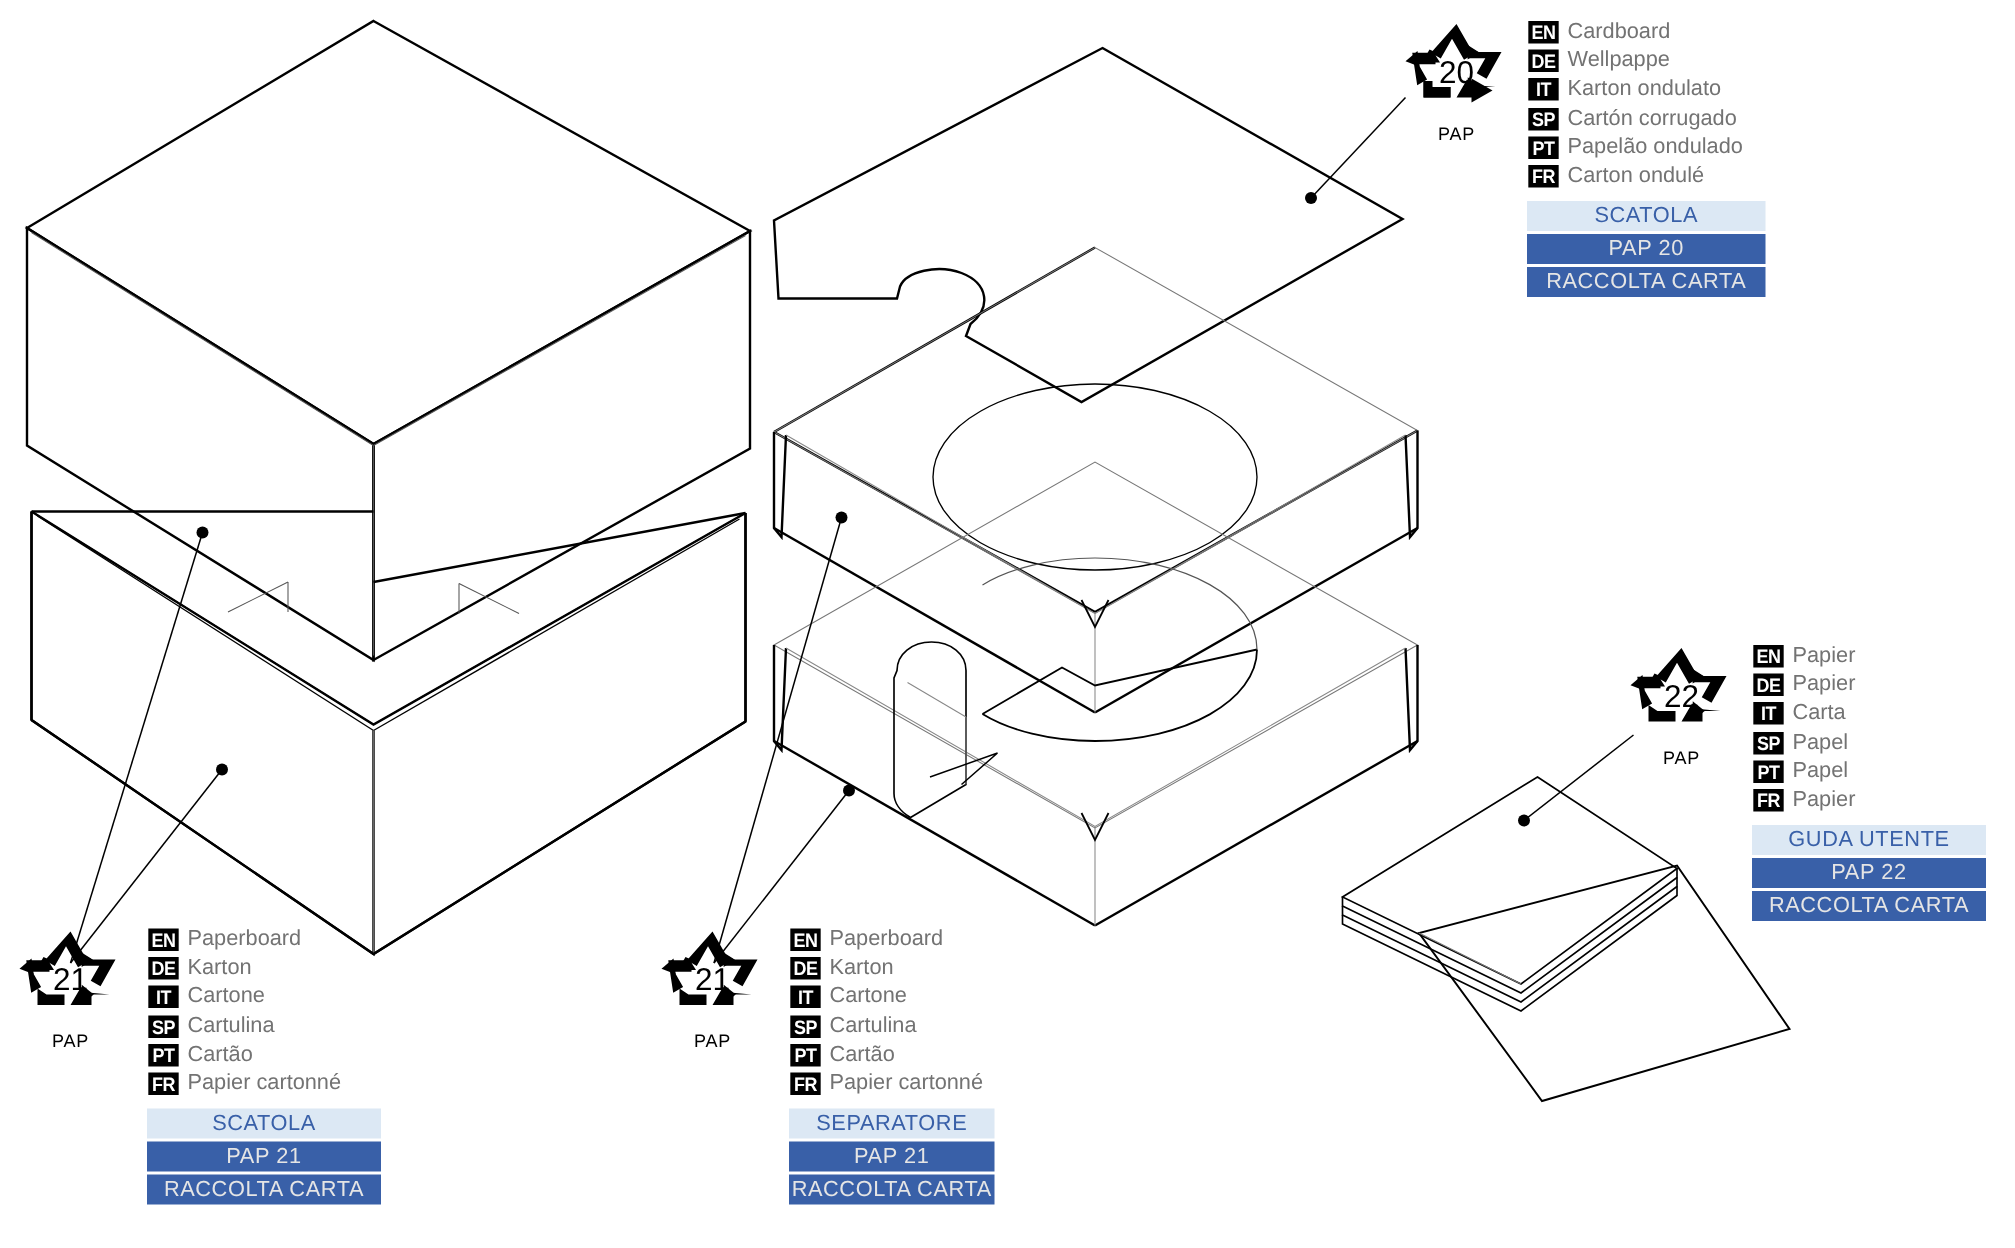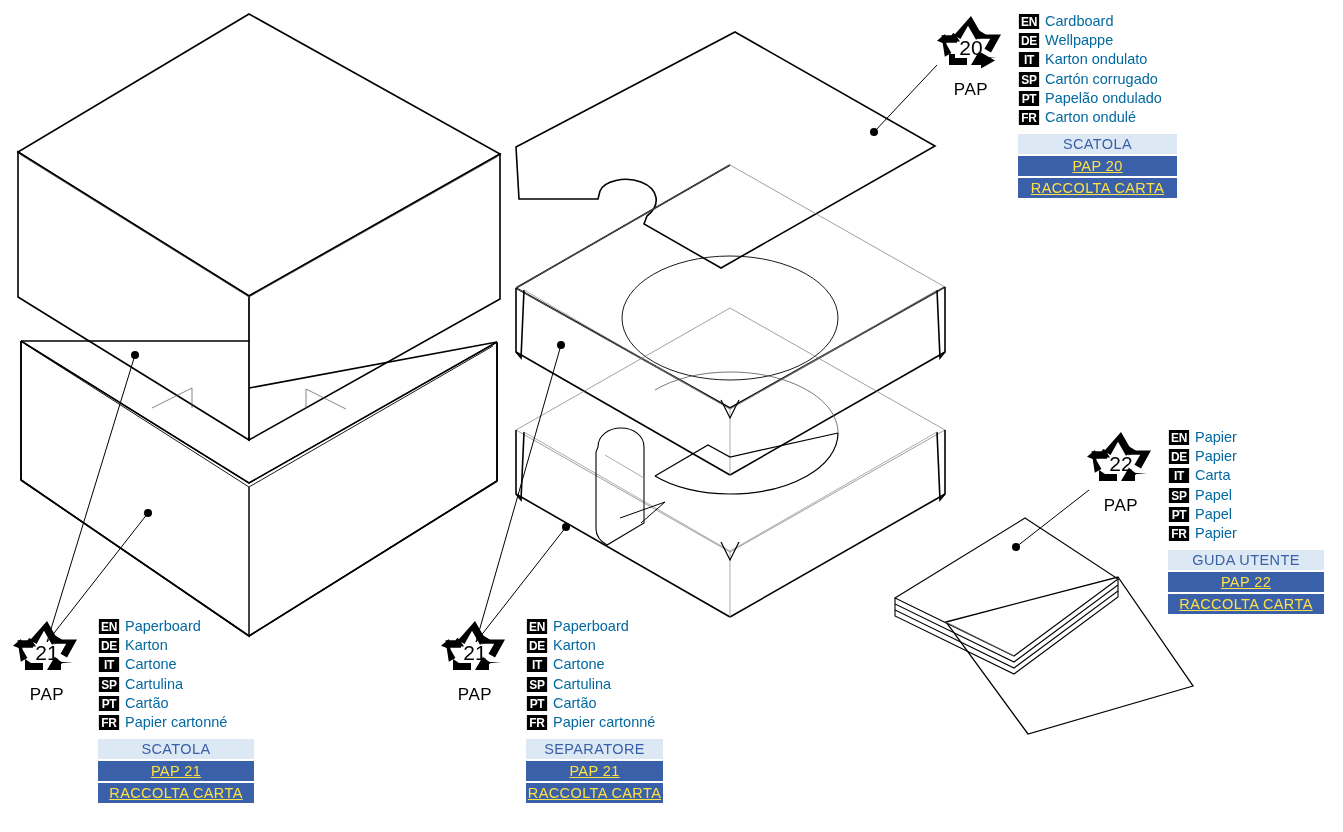--- a/index.html
+++ b/index.html
@@ -49,21 +49,21 @@
     width: 72px;
     height: 66px;
   }
   .legend .mobius svg {
     display: block;
     width: 72px;
     height: 66px;
   }
   .legend .pap-code {
     font-family: "Liberation Sans", sans-serif;
-    font-size: 17px;
+    font-size: 12px;
     line-height: 17px;
     letter-spacing: 0.5px;
     color: #000000;
     margin-top: 1px;
     text-align: left;
   }
   .legend .lang-col {
     flex: 1 1 auto;
     display: flex;
     flex-direction: column;
@@ -86,21 +86,21 @@
     width: 22px;
     height: 15px;
     transform: scaleX(0.92);
     flex: 0 0 22px;
     letter-spacing: -0.3px;
   }
   .lang-text {
     font-family: "Liberation Sans", sans-serif;
     font-size: 14.5px;
     line-height: 15px;
-    color: #0369a1;
+    color: #737373;
     margin-left: 5px;
     white-space: nowrap;
   }
   .bands {
     margin-top: 5px;
     display: flex;
     flex-direction: column;
   }
   .band {
     height: 20px;
@@ -113,22 +113,21 @@
     margin-bottom: 2px;
     white-space: nowrap;
   }
   .band.light {
     background: #dce8f4;
     color: #3960a8;
     text-align: center;
   }
   .band.solid {
     background: #3960a8;
-    color: #fde047;
-    text-decoration: underline;
+    color: #e5e5e5;
   }
   .band:last-child { margin-bottom: 0; }
 
   
   #legend-pap20 { left: 932px; top: 14px; }
   #legend-pap20 .bands { width: 159px; margin-left: 0px; }
   #legend-pap20 .lang-col { margin-left: 8px; }
 
   #legend-pap22 { left: 1082px; top: 430px; }
   #legend-pap22 .bands { width: 156px; }

